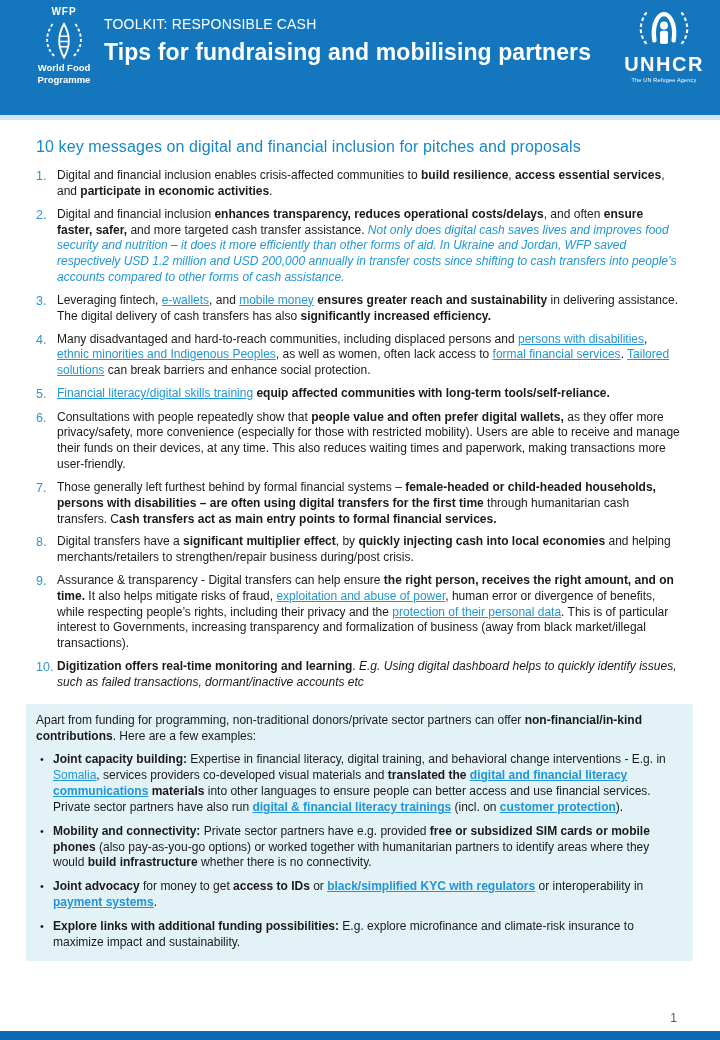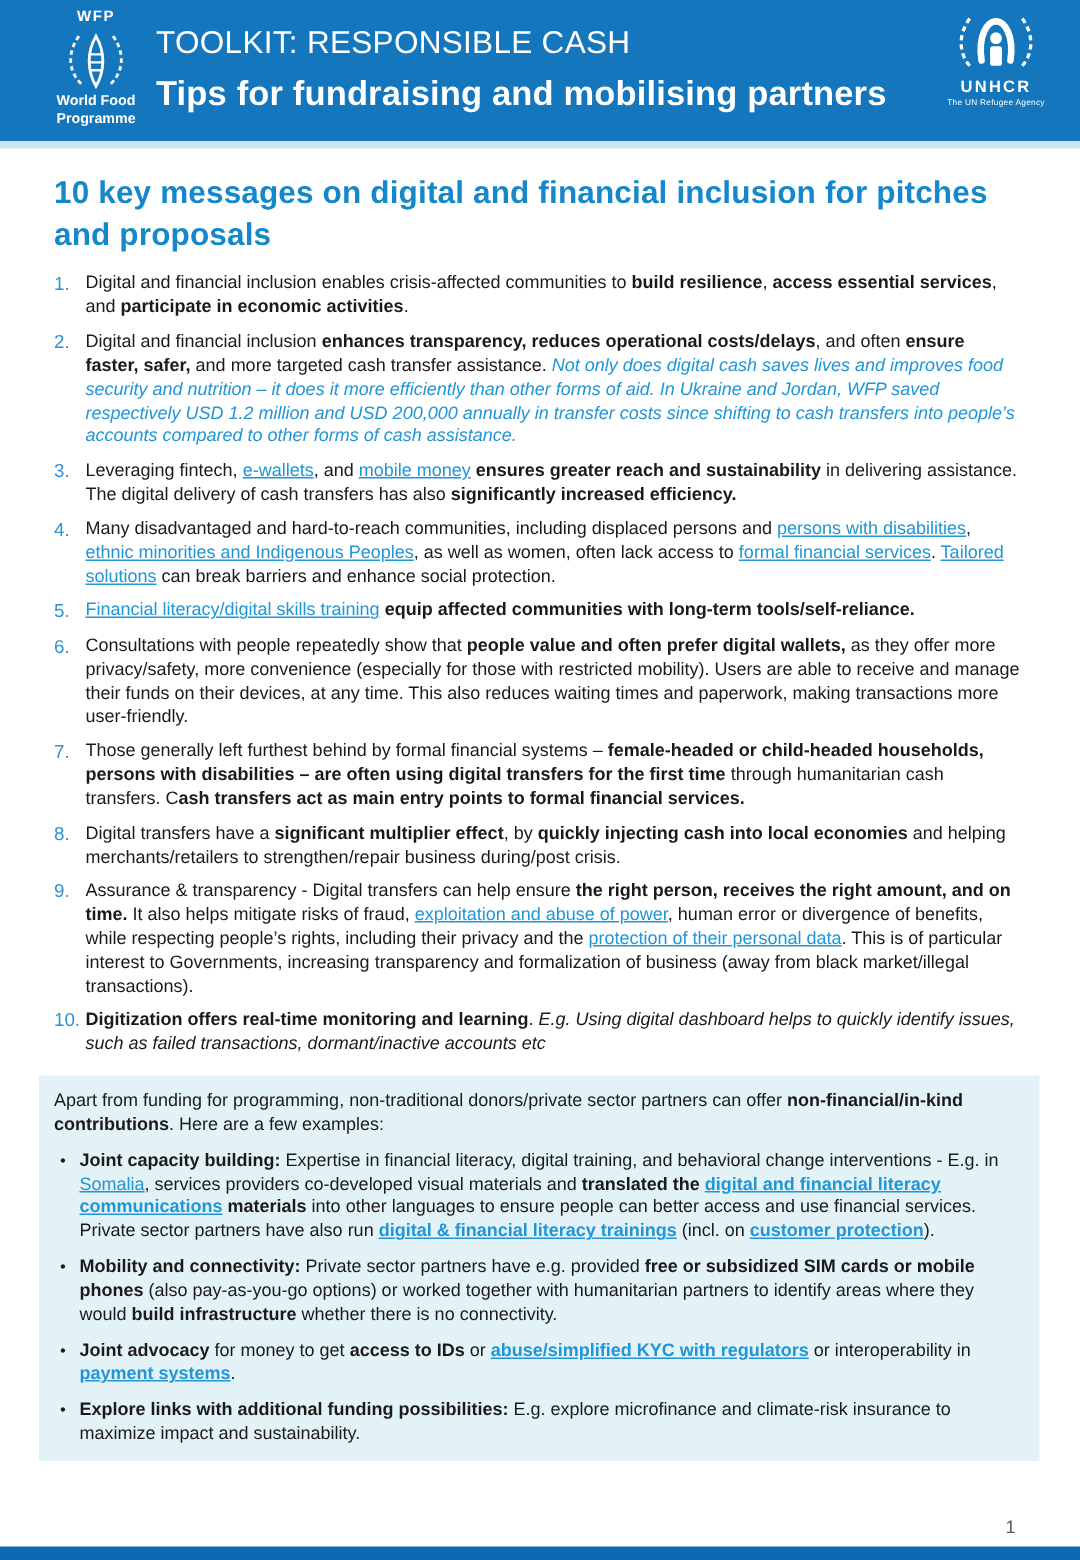--- a/index.html
+++ b/index.html
@@ -7,34 +7,34 @@
     --link_blue:#2196d6; --number_blue:#2e93d4; --box_bg:#e3f2f6;
     --footer_bar:#0b6ab2; --text:#1a1a1a; --page_number:#595959;
   }
   *{box-sizing:border-box;}
   html,body{margin:0;padding:0;}
   body{
     width:720px;height:1040px;position:relative;overflow:hidden;background:#fff;
     font-family:"Liberation Sans",sans-serif;font-size:12px;line-height:1.32;color:var(--text);
   }
   
-  .header{height:94px;background:var(--header_bg);position:relative;color:#fff;}
+  .header{height:115px;background:var(--header_bg);position:relative;color:#fff;}
   .header-strip{height:5px;background:var(--header_strip);}
   .wfp-logo{position:absolute;left:26px;top:5px;width:76px;text-align:center;}
   .wfp-acronym{font-weight:bold;font-size:10px;letter-spacing:1px;}
   .wfp-name{font-weight:bold;font-size:9.5px;line-height:1.15;margin-top:1px;}
   .titles{position:absolute;left:104px;top:15px;}
-  .eyebrow{font-size:21px;font-weight:400;letter-spacing:.2px;}
+  .eyebrow{font-size:14px;font-weight:400;letter-spacing:.2px;}
   .main-title{font-size:23px;font-weight:700;margin-top:4px;letter-spacing:.1px;}
   .unhcr-logo{position:absolute;right:14px;top:8px;width:84px;text-align:center;}
-  .unhcr-acronym{font-weight:bold;font-size:11px;letter-spacing:1.5px;margin-top:1px;}
+  .unhcr-acronym{font-weight:bold;font-size:20px;letter-spacing:1.5px;margin-top:1px;}
   .unhcr-tagline{font-size:5.5px;letter-spacing:.2px;margin-top:0;}
   
   .main{padding:16px 40px 0 36px;}
-  .h1{color:var(--heading_blue);font-size:21px;font-weight:700;margin:0 0 11px 0;letter-spacing:.1px;}
+  .h1{color:var(--heading_blue);font-size:16px;font-weight:400;margin:0 0 11px 0;letter-spacing:.1px;}
   .km-item{display:flex;margin-bottom:7px;}
   .km-num{flex:0 0 21px;color:var(--number_blue);font-size:12.5px;}
   .km-text{flex:1;}
   
   .p{}
   .b{font-weight:bold;}
   .i{font-style:italic;}
   .ib{font-style:italic;color:var(--link_blue);}
   a.lnk{color:var(--link_blue);text-decoration:underline;}
   a.lnk.b{font-weight:bold;}
@@ -160,21 +160,21 @@
           <span class="bullet-text"><span class="b">Joint capacity building:</span><span class="p"> Expertise in financial literacy, digital training, and behavioral change interventions - E.g. in </span><a href="#" class="lnk">Somalia</a><span class="p">, services providers co-developed visual materials and </span><span class="b">translated the </span><a href="#" class="lnk b">digital and financial literacy communications</a><span class="b"> materials</span><span class="p"> into other languages to ensure people can better access and use financial services. Private sector partners have also run </span><a href="#" class="lnk b">digital &amp; financial literacy trainings</a><span class="p"> (incl. on </span><a href="#" class="lnk b">customer protection</a><span class="p">).</span></span>
         </div>
 
         <div class="bullet">
           <span class="bullet-marker"></span>
           <span class="bullet-text"><span class="b">Mobility and connectivity:</span><span class="p"> Private sector partners have e.g. provided </span><span class="b">free or subsidized SIM cards or mobile phones</span><span class="p"> (also pay-as-you-go options) or worked together with humanitarian partners to identify areas where they would </span><span class="b">build infrastructure</span><span class="p"> whether there is no connectivity.</span></span>
         </div>
 
         <div class="bullet">
           <span class="bullet-marker"></span>
-          <span class="bullet-text"><span class="b">Joint advocacy</span><span class="p"> for money to get </span><span class="b">access to IDs</span><span class="p"> or </span><a href="#" class="lnk b">abuse/simplified KYC with regulators</a><span class="p"> or interoperability in </span><a href="#" class="lnk b">payment systems</a><span class="p">.</span></span>
+          <span class="bullet-text"><span class="b">Joint advocacy</span><span class="p"> for money to get </span><span class="b">access to IDs</span><span class="p"> or </span><a href="#" class="lnk b">black/simplified KYC with regulators</a><span class="p"> or interoperability in </span><a href="#" class="lnk b">payment systems</a><span class="p">.</span></span>
         </div>
 
 
         <div class="bullet">
           <span class="bullet-marker"></span>
           <span class="bullet-text"><span class="b">Explore links with additional funding possibilities:</span><span class="p"> E.g. explore microfinance and climate-risk insurance to maximize impact and sustainability.</span></span>
         </div>
       </div>
   </div>
 

